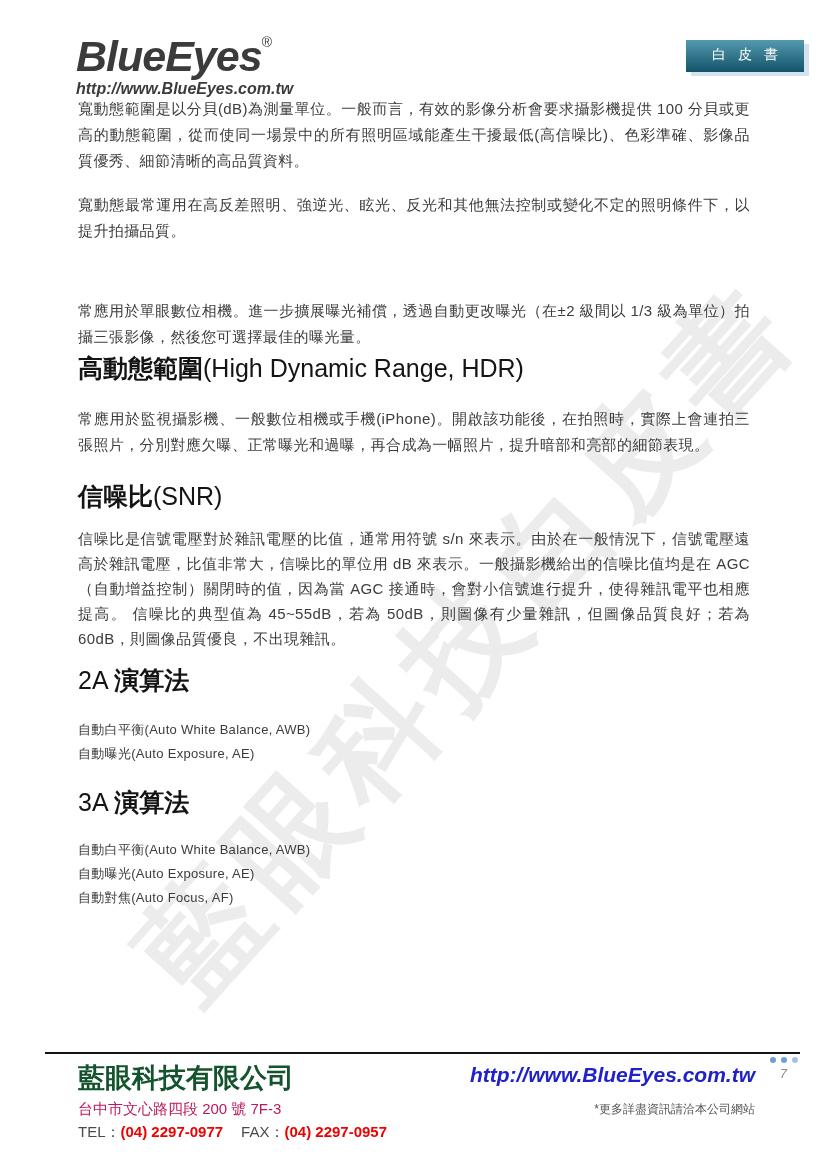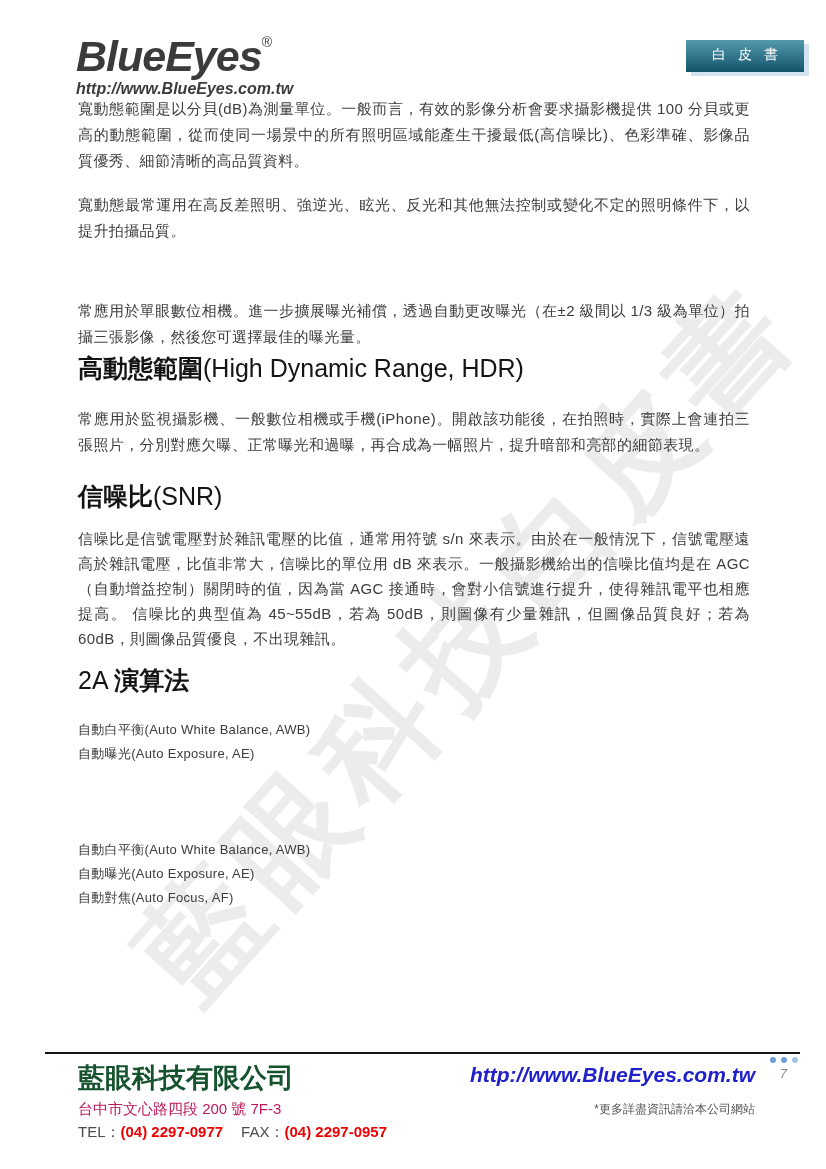--- a/index.html
+++ b/index.html
@@ -95,20 +95,21 @@
 
   <div class="blk para para-tight" style="top:526px;">信噪比是信號電壓對於雜訊電壓的比值，通常用符號 s/n 來表示。由於在一般情況下，信號電壓遠高於雜訊電壓，比值非常大，信噪比的單位用 dB 來表示。一般攝影機給出的信噪比值均是在 AGC（自動增益控制）關閉時的值，因為當 AGC 接通時，會對小信號進行提升，使得雜訊電平也相應提高。 信噪比的典型值為 45~55dB，若為 50dB，則圖像有少量雜訊，但圖像品質良好；若為 60dB，則圖像品質優良，不出現雜訊。</div>
 
   <div class="blk hding" style="top:664px;"><span class="h-prefix">2A </span><span class="h-zh">演算法</span></div>
 
   <div class="blk" style="top:718px;">
     <div class="list-line">自動白平衡(Auto White Balance, AWB)</div>
     <div class="list-line">自動曝光(Auto Exposure, AE)</div>
   </div>
 
+  <div class="blk hding" style="top:786px;"><span class="h-prefix">3A </span><span class="h-zh">演算法</span></div>
 
   <div class="blk" style="top:838px;">
     <div class="list-line">自動白平衡(Auto White Balance, AWB)</div>
     <div class="list-line">自動曝光(Auto Exposure, AE)</div>
     <div class="list-line">自動對焦(Auto Focus, AF)</div>
   </div>
 
   <div class="footer-rule"></div>
   <div class="f-company">藍眼科技有限公司</div>
   <div class="f-address">台中市文心路四段 200 號 7F-3</div>

